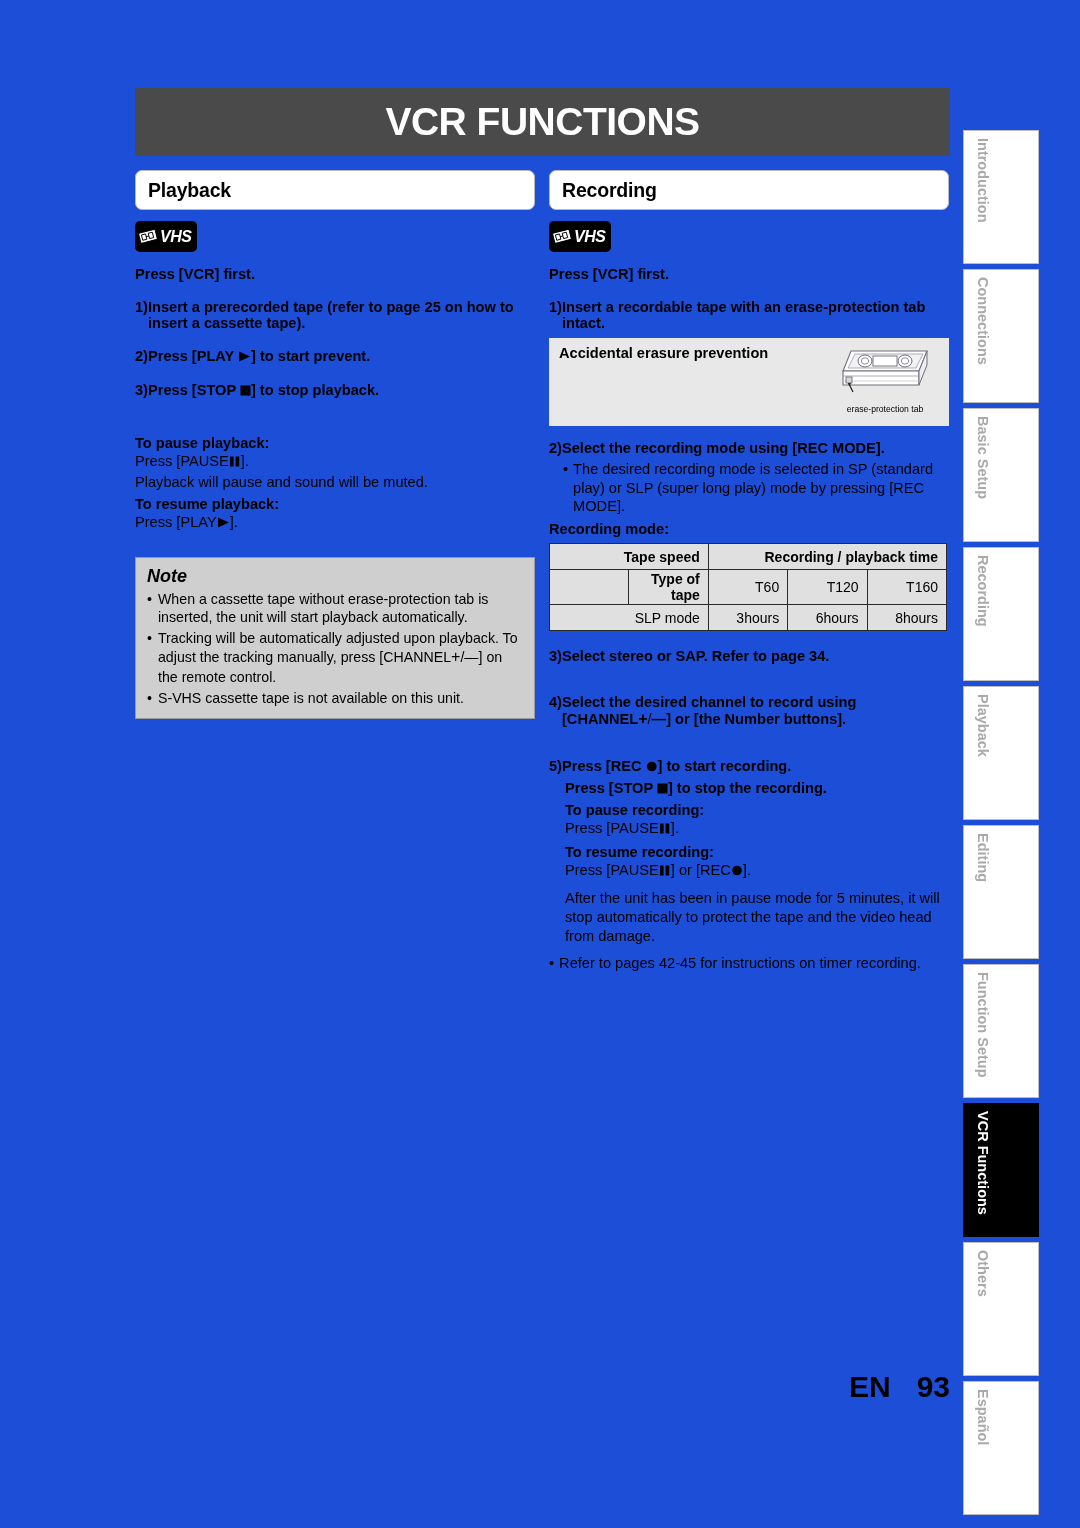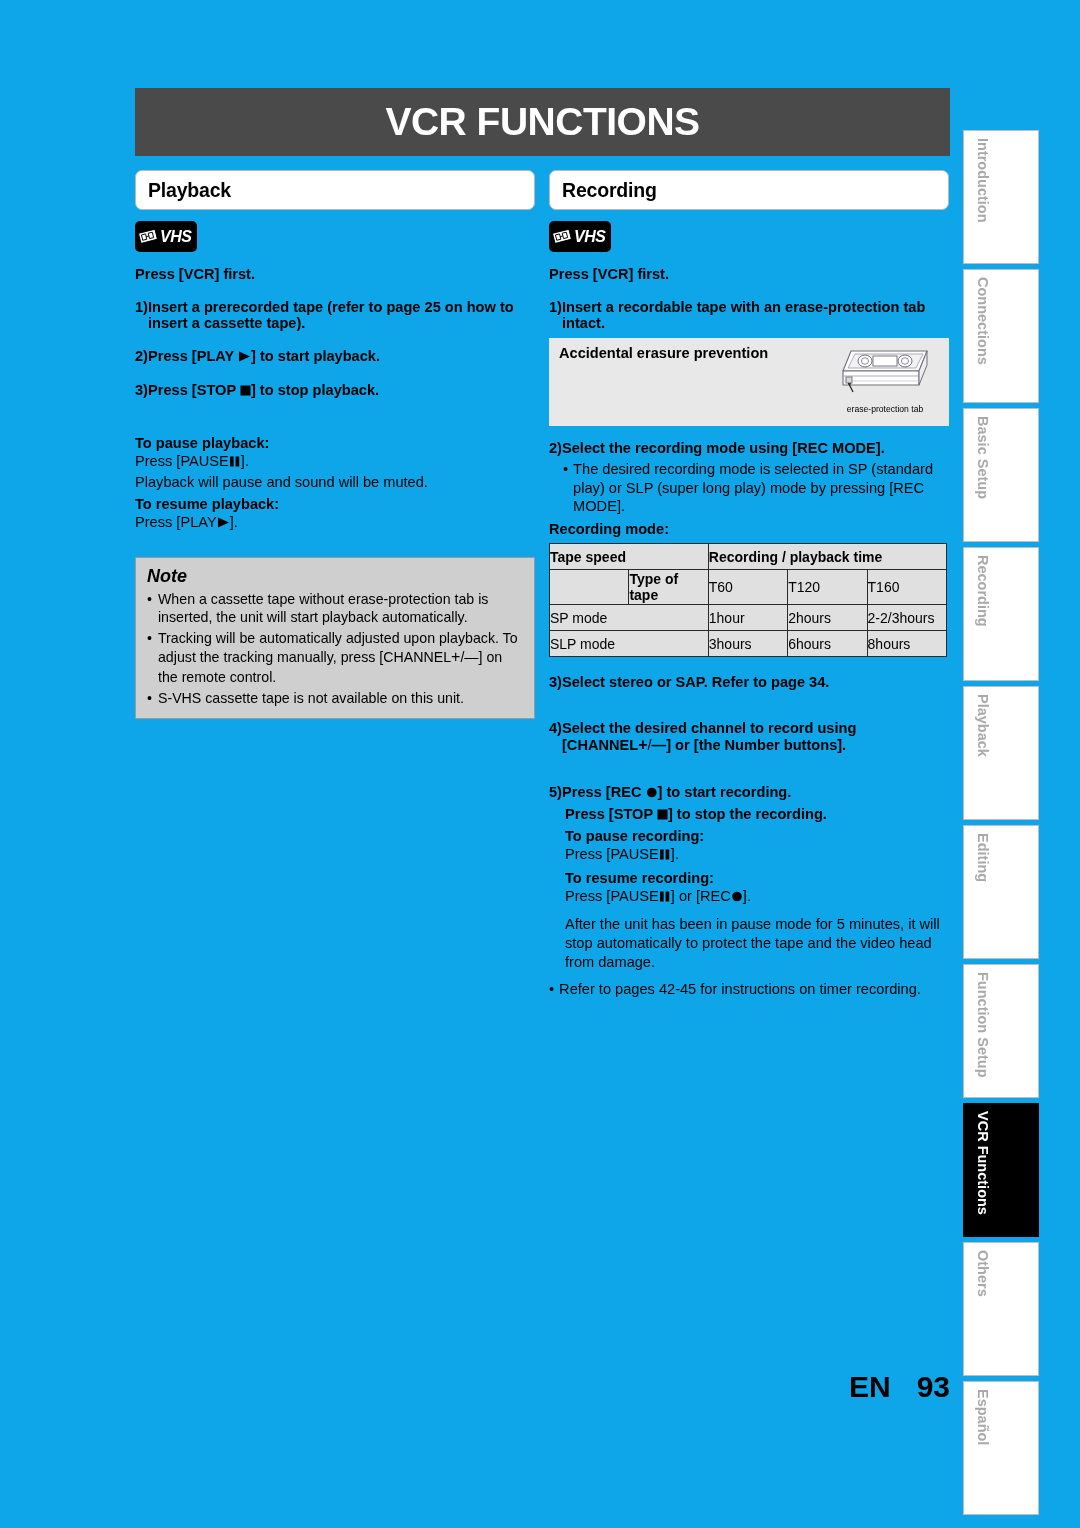--- a/index.html
+++ b/index.html
@@ -7,21 +7,21 @@
     width: 1080px;
     height: 1528px;
     background: #ffffff;
     font-family: "Liberation Sans", sans-serif;
     color: #000000;
   }
   .page {
     position: relative;
     width: 1080px;
     height: 1528px;
-    background: #0ea5e9;
+    background: #1d4ed8;
   }
 
   
   .content {
     position: absolute;
     left: 135px;
     top: 88px;
     width: 815px;
   }
 
@@ -177,24 +177,24 @@
   
   table.rec-table {
     margin-top: 6px;
     border-collapse: collapse;
     width: 398px;
     table-layout: fixed;
   }
   table.rec-table td {
     border: 1.5px solid #2a2a2a;
     background: #e0e0e0;
-    text-align: left;
+    text-align: right;
     font-size: 14px;
     height: 26px;
-    padding: 1px 0;
+    padding: 1px 8px;
   }
   table.rec-table td.hd { font-weight: bold; }
   table.rec-table td.spacer { width: 22px; border-right: 1.5px solid #2a2a2a; }
 
   
   .footer {
     position: absolute;
     left: 135px;
     top: 1370px;
     width: 815px;
@@ -275,21 +275,21 @@
 
         <div class="step">
           <span class="num">1)</span>
           <span class="txt">Insert a prerecorded tape (refer to page 25 on how to insert a cassette tape).</span>
         </div>
 
         <div class="step">
           <span class="num">2)</span>
           <span class="txt"><span>Press [PLAY </span><span class="inline-ico"><svg width="13" height="11" viewBox="0 0 13 11">
                   <polygon points="1,0.5 12,5.5 1,10.5" fill="#000"></polygon>
-                </svg></span><span>] to start playback.</span></span>
+                </svg></span><span>] to start prevent.</span></span>
         </div>
 
         <div class="step">
           <span class="num">3)</span>
           <span class="txt"><span>Press [STOP </span><span class="inline-ico"><svg width="11" height="11" viewBox="0 0 11 11">
                   <rect x="0.5" y="0.5" width="10" height="10" fill="#000"></rect>
                 </svg></span><span>] to stop playback.</span></span>
         </div>
 
         <div class="subhead" style="margin-top:36px;">To pause playback:</div>
@@ -405,26 +405,20 @@
             <td class="hd" colspan="3">Recording / playback time</td>
           </tr>
           <tr>
             <td class="spacer"></td>
             <td class="hd">Type of tape</td>
             <td>T60</td>
             <td>T120</td>
             <td>T160</td>
           </tr>
           <tr>
-            <td colspan="2">SP mode</td>
-            <td>1hour</td>
-            <td>2hours</td>
-            <td>2-2/3hours</td>
-          </tr>
-          <tr>
             <td colspan="2">SLP mode</td>
             <td>3hours</td>
             <td>6hours</td>
             <td>8hours</td>
           </tr>
         </tbody>
           </table>
 
         <div class="step">
           <span class="num">3)</span>

